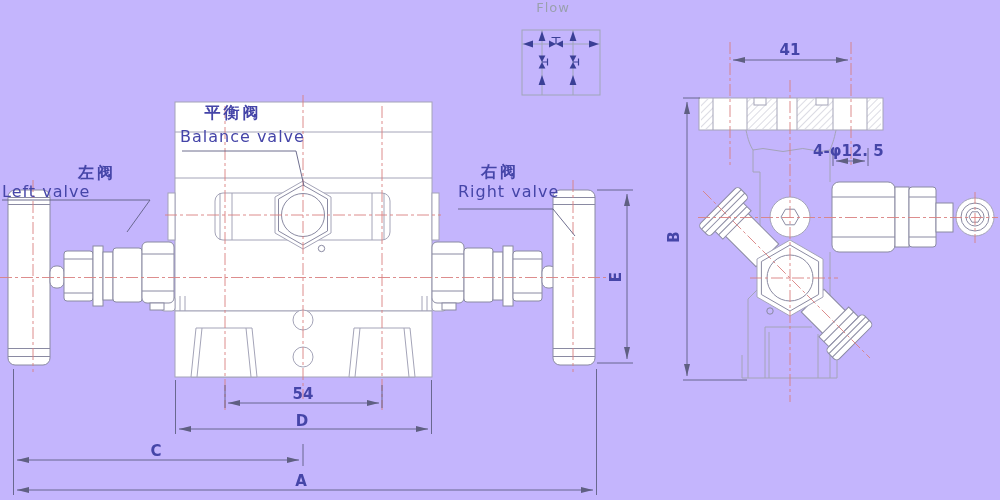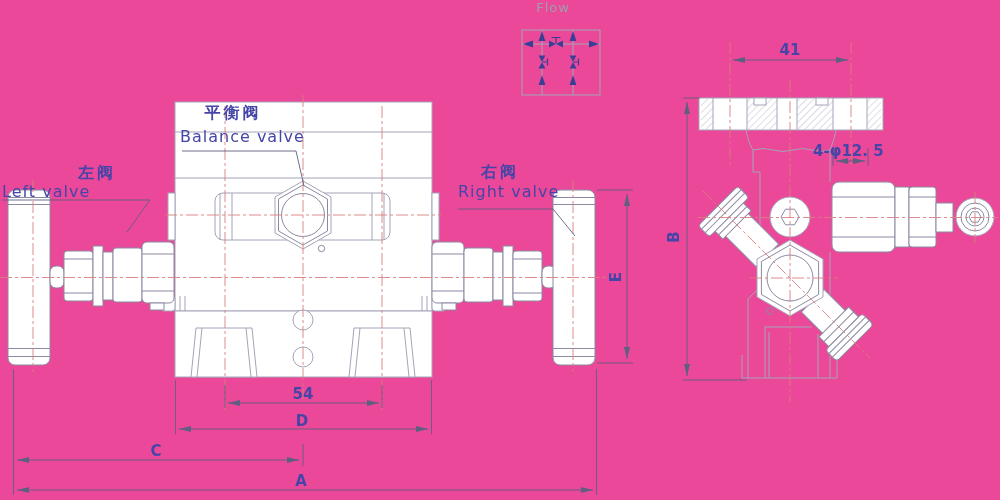--- a/index.html
+++ b/index.html
@@ -1,16 +1,16 @@
 <!DOCTYPE html>
 <html><head>
 <meta charset="utf-8">
 <style>
   html,body{margin:0;padding:0;background:#fff;}
-  .canvas{position:relative;width:1000px;height:500px;background:#ec4899;overflow:hidden;}
+  .canvas{position:relative;width:1000px;height:500px;background:#c4b5fd;overflow:hidden;}
   svg text{font-family:"DejaVu Sans","Liberation Sans",sans-serif;fill:#4545a8;}
   .b  {stroke:#a4a4b8;fill:none;stroke-width:1;}
   .bw {stroke:#a4a4b8;fill:#ffffff;stroke-width:1;}
   .p  {stroke:#8a8aa2;fill:#ffffff;stroke-width:1;}
   .pl {stroke:#8a8aa2;fill:none;stroke-width:1;}
   .plw{stroke:#8a8aa2;fill:#ffffff;stroke-width:1;}
   .red{stroke:#d98080;fill:none;stroke-width:0.9;stroke-dasharray:12 3 3 3;}
   .dim{stroke:#5f5f82;fill:none;stroke-width:0.9;}
   .g  {stroke:#9fa6b8;fill:none;stroke-width:1;}
   .nav{fill:#3a3f96;}

